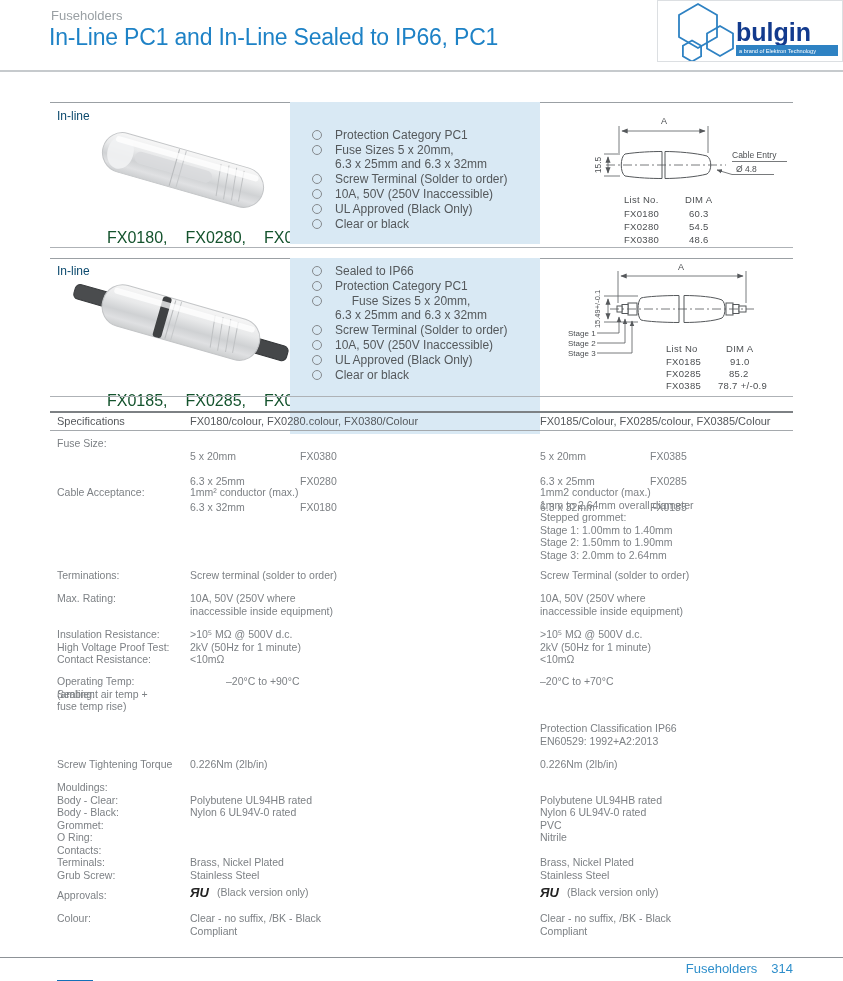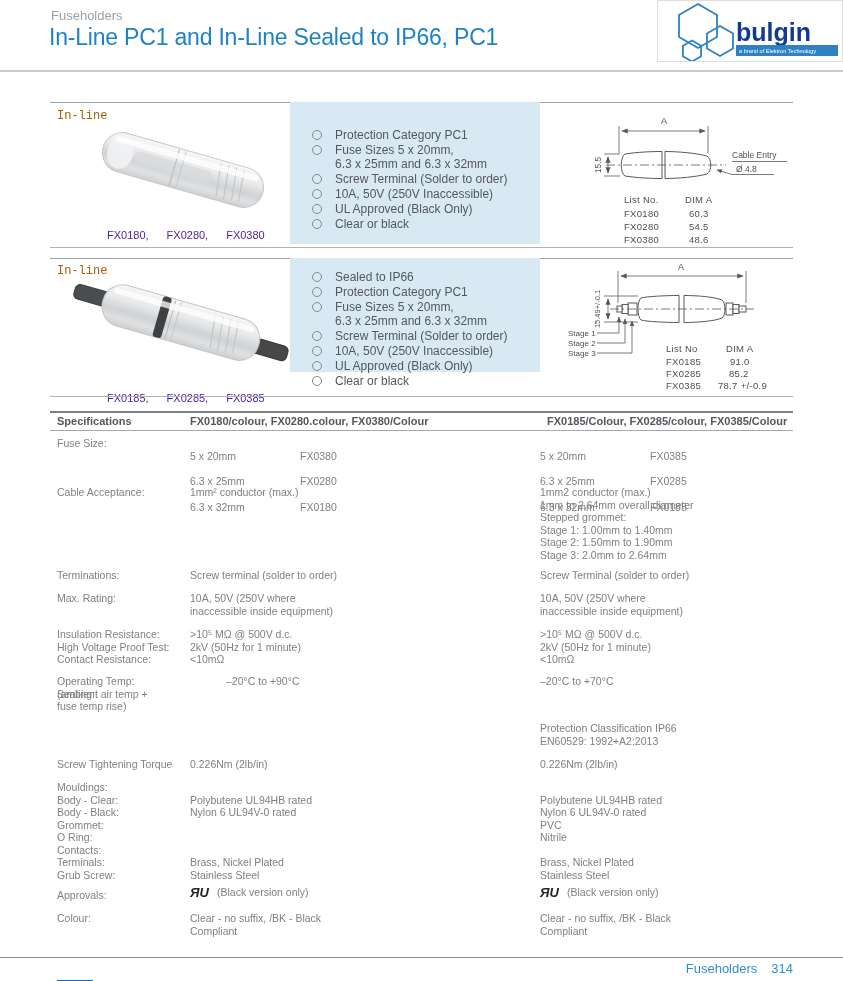--- a/index.html
+++ b/index.html
@@ -3,28 +3,28 @@
 <meta charset="utf-8">
 <style>
   html,body{margin:0;padding:0;background:#ffffff;}
   body{font-family:"Liberation Sans", sans-serif;}
   .page{position:relative;width:843px;height:981px;background:#fff;overflow:hidden;}
   .abs{position:absolute;}
   .rule{position:absolute;background:#c6cacd;}
   .eyebrow{position:absolute;left:51px;top:8px;font-size:13px;color:#9aa0a4;}
   .title{position:absolute;left:49px;top:24px;font-size:23px;letter-spacing:-0.2px;color:#1e82c6;}
   .logo-box{position:absolute;left:657px;top:0;width:186px;height:62px;border:1px solid #dcdfe2;box-sizing:border-box;}
-  .inline-label{position:absolute;font-size:12px;color:#a16207;font-family:Liberation Mono, monospace;}
+  .inline-label{position:absolute;font-size:12px;color:#0c4a6e;}
   .links-row{position:absolute;display:flex;gap:18px;}
-  .part-link{font-size:11px;color:#4c1d95;}
+  .part-link{font-size:16px;color:#14532d;}
   .feature-box{position:absolute;left:290px;width:250px;background:#d9e9f4;box-sizing:border-box;padding-left:22px;}
   .feature-item{display:flex;gap:13px;margin-bottom:1px;}
   .bullet{flex:none;width:8px;height:8px;border:1.3px solid #85898d;border-radius:50%;margin-top:2px;background:transparent;}
   .feature-text{font-size:12px;line-height:14px;color:#54585b;white-space:pre-line;}
-  .spec-head{position:absolute;font-size:11px;font-weight:bold;color:#55585c;}
+  .spec-head{position:absolute;font-size:11px;font-weight:normal;color:#55585c;}
   .spec-text{position:absolute;font-size:10.5px;line-height:12.5px;color:#7d8185;white-space:pre-line;}
   .lbl{left:57px;width:132px;}
   .c1{left:190px;width:340px;}
   .c2{left:540px;width:253px;}
   .fuse-row{display:flex;line-height:13px;gap:44px;}
   .fuse-row span:first-child{width:66px;}
   .badge-rohs{position:absolute;left:57px;background:#1470b8;color:#fff;font-size:10.5px;line-height:13px;padding:0 4px;}
   .approval-cell{position:absolute;display:flex;align-items:center;gap:7px;}
   .approval-cell .txt{font-size:10.5px;color:#7d8185;}
   .footer-row{position:absolute;right:50px;top:961px;display:flex;gap:14px;}
@@ -188,21 +188,21 @@
       <rect x="46" y="40" width="146" height="6" rx="3" fill="#ffffff" opacity="0.75"></rect>
     </g>
   </svg>
 
   <div class="links-row" style="left:107px;top:392px;">
     <span class="part-link">FX0185,</span>
     <span class="part-link">FX0285,</span>
     <span class="part-link">FX0385</span>
   </div>
 
-  <div class="feature-box" style="top:258px;height:114px;padding-top:12px;">
+  <div class="feature-box" style="top:258px;height:176px;padding-top:6px;text-align:center;">
     <div class="feature-item">
         <span class="bullet"></span>
         <span class="feature-text">Sealed to IP66</span>
       </div>
     <div class="feature-item">
         <span class="bullet"></span>
         <span class="feature-text">Protection Category PC1</span>
       </div>
     <div class="feature-item">
         <span class="bullet"></span>
@@ -277,21 +277,21 @@
       <text x="126" y="130">FX0385</text>
       <text x="178" y="130">78.7 +/-0.9</text>
     </g>
   </svg>
 
   <div class="rule" style="left:50px;top:396px;width:743px;height:1px;background:#aeb2b6;"></div>
 
   <div class="rule" style="left:50px;top:411px;width:743px;height:1.5px;background:#7d8184;"></div>
   <div class="spec-head" style="left:57px;top:415px;">Specifications</div>
   <div class="spec-head" style="left:190px;top:415px;">FX0180/colour, FX0280.colour, FX0380/Colour</div>
-  <div class="spec-head" style="left:540px;top:415px;margin-left:7px;">FX0185/Colour, FX0285/colour, FX0385/Colour</div>
+  <div class="spec-head" style="left:540px;top:415px;">FX0185/Colour, FX0285/colour, FX0385/Colour</div>
   <div class="rule" style="left:50px;top:430px;width:743px;height:1px;background:#a5a9ad;"></div>
 
   <div class="spec-text lbl" style="top:437px;">Fuse Size:</div>
   <div class="spec-text c1" style="top:437px;">
     <div class="fuse-row"><span>5 x 20mm</span><span>FX0380</span></div>
     <div class="fuse-row"><span>6.3 x 25mm</span><span>FX0280</span></div>
     <div class="fuse-row"><span>6.3 x 32mm</span><span>FX0180</span></div>
   </div>
   <div class="spec-text c2" style="top:437px;">
     <div class="fuse-row"><span>5 x 20mm</span><span>FX0385</span></div>

